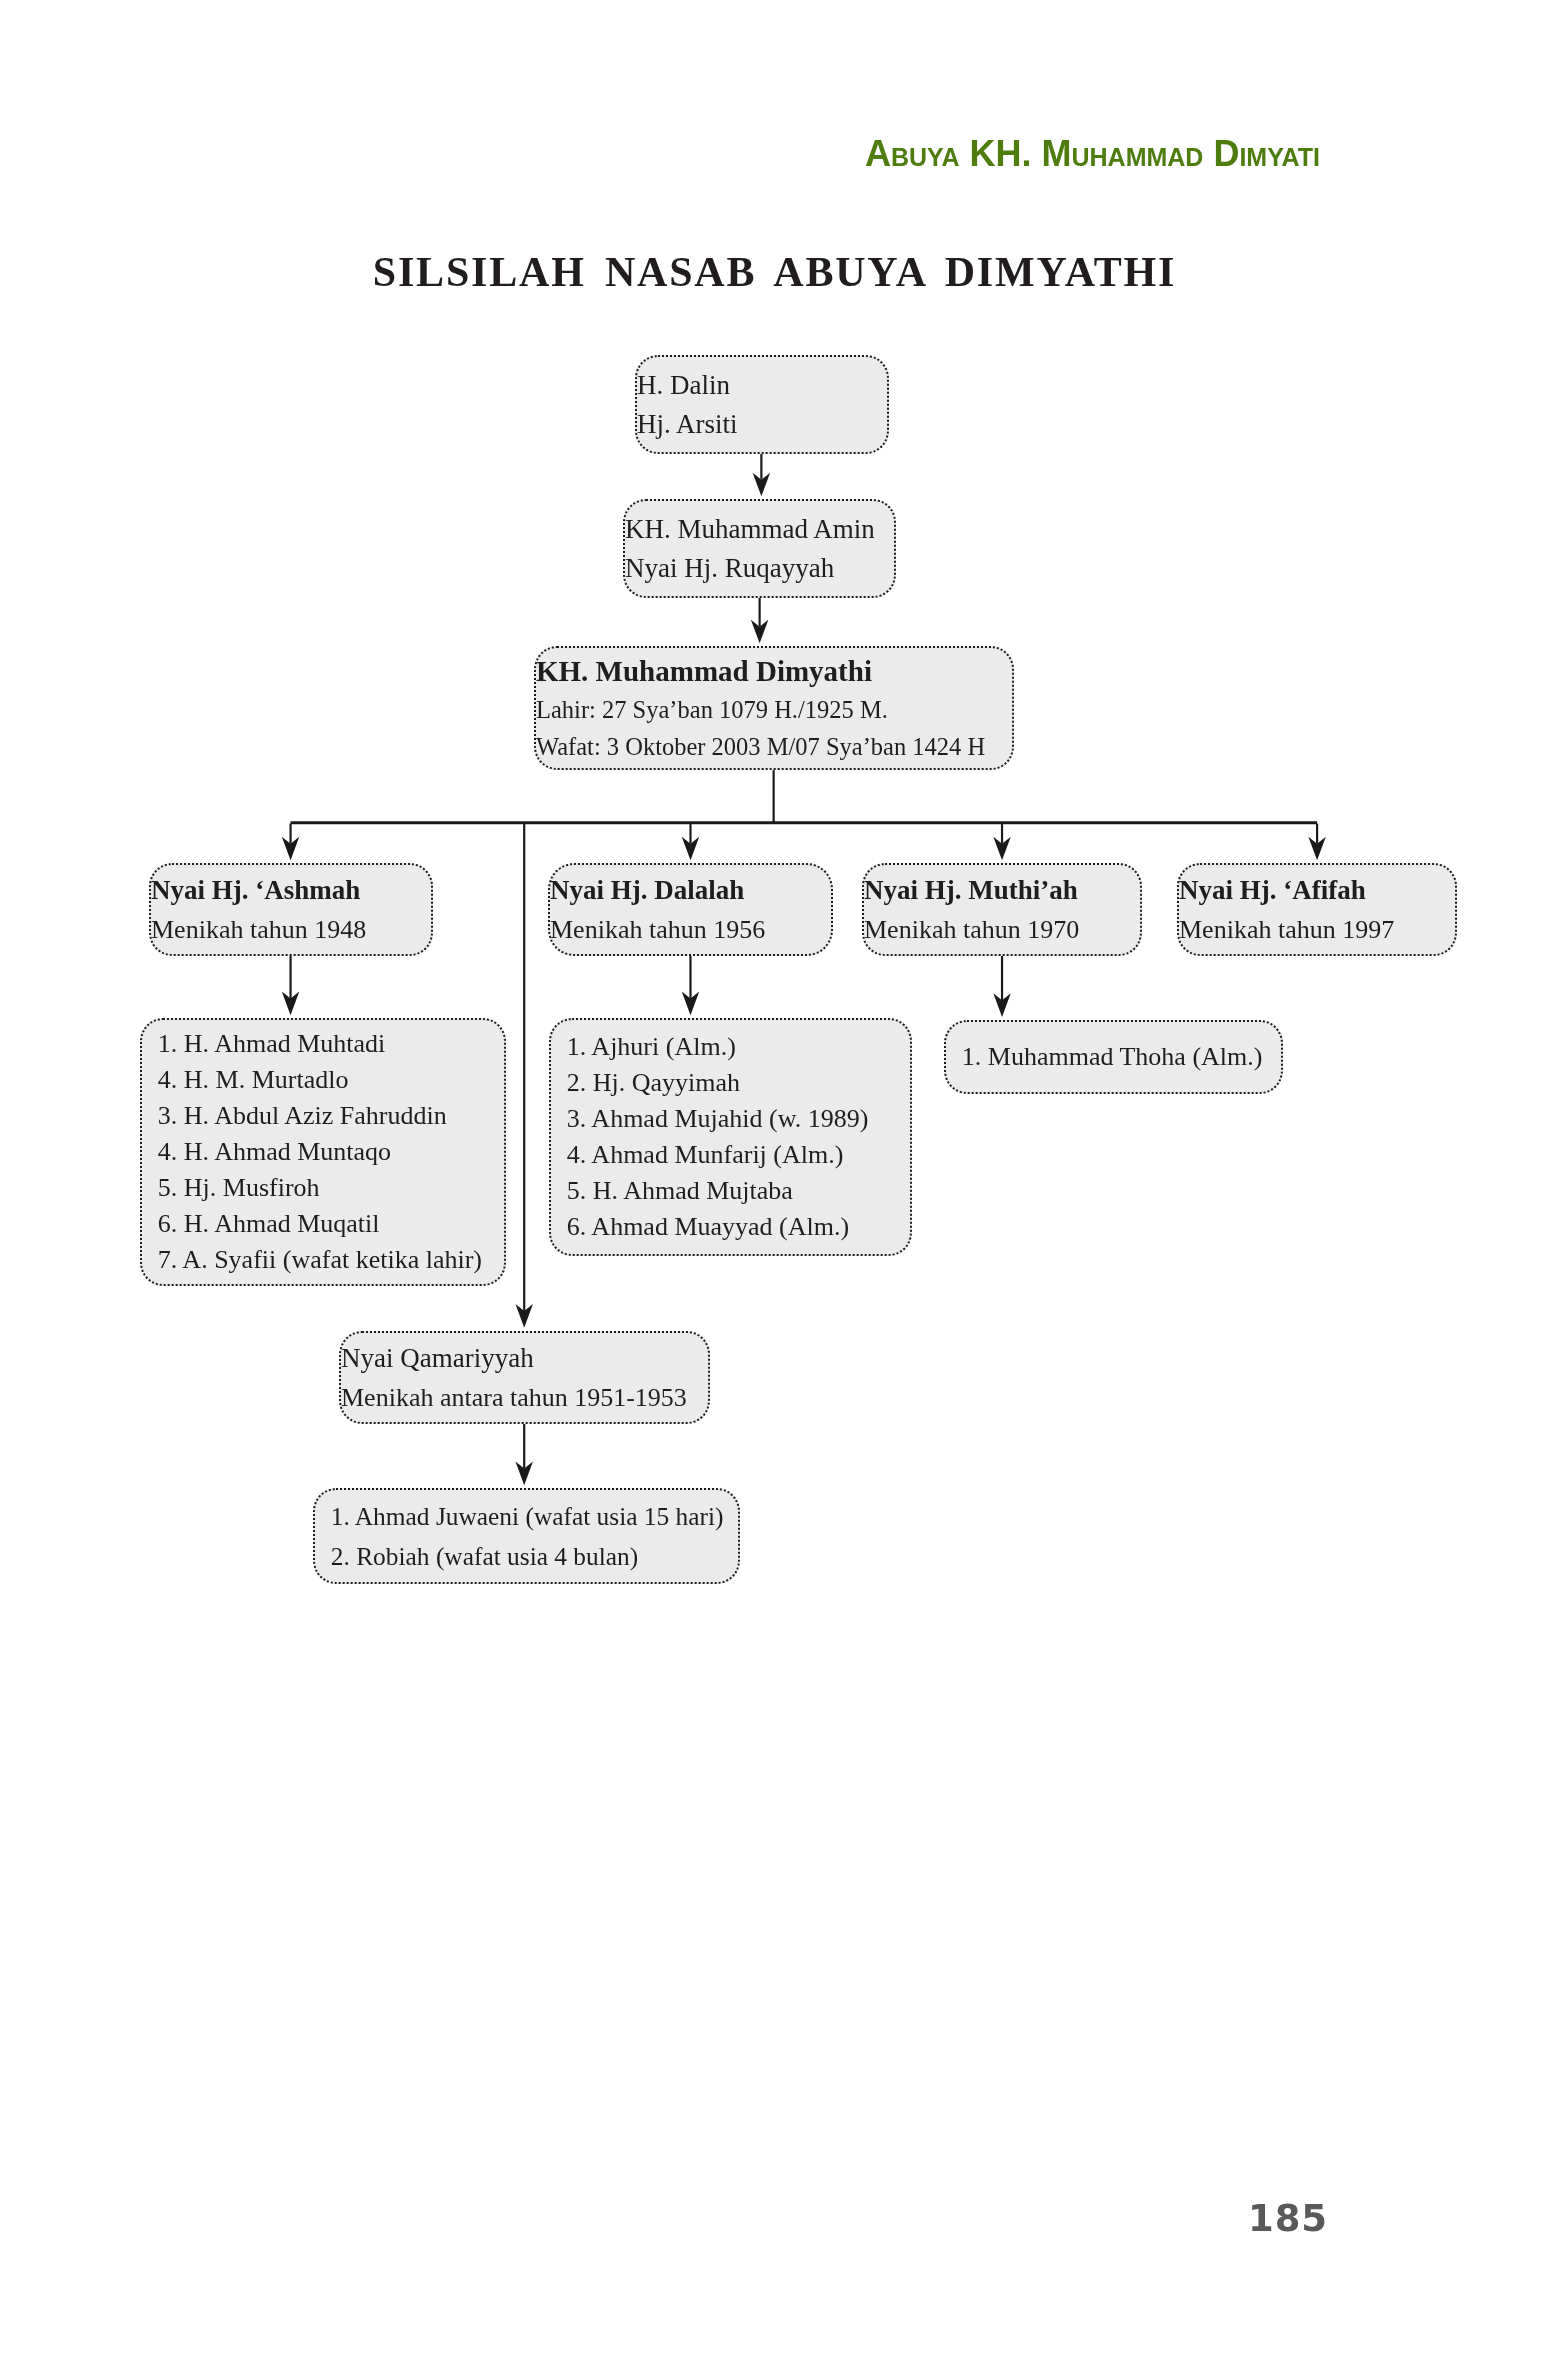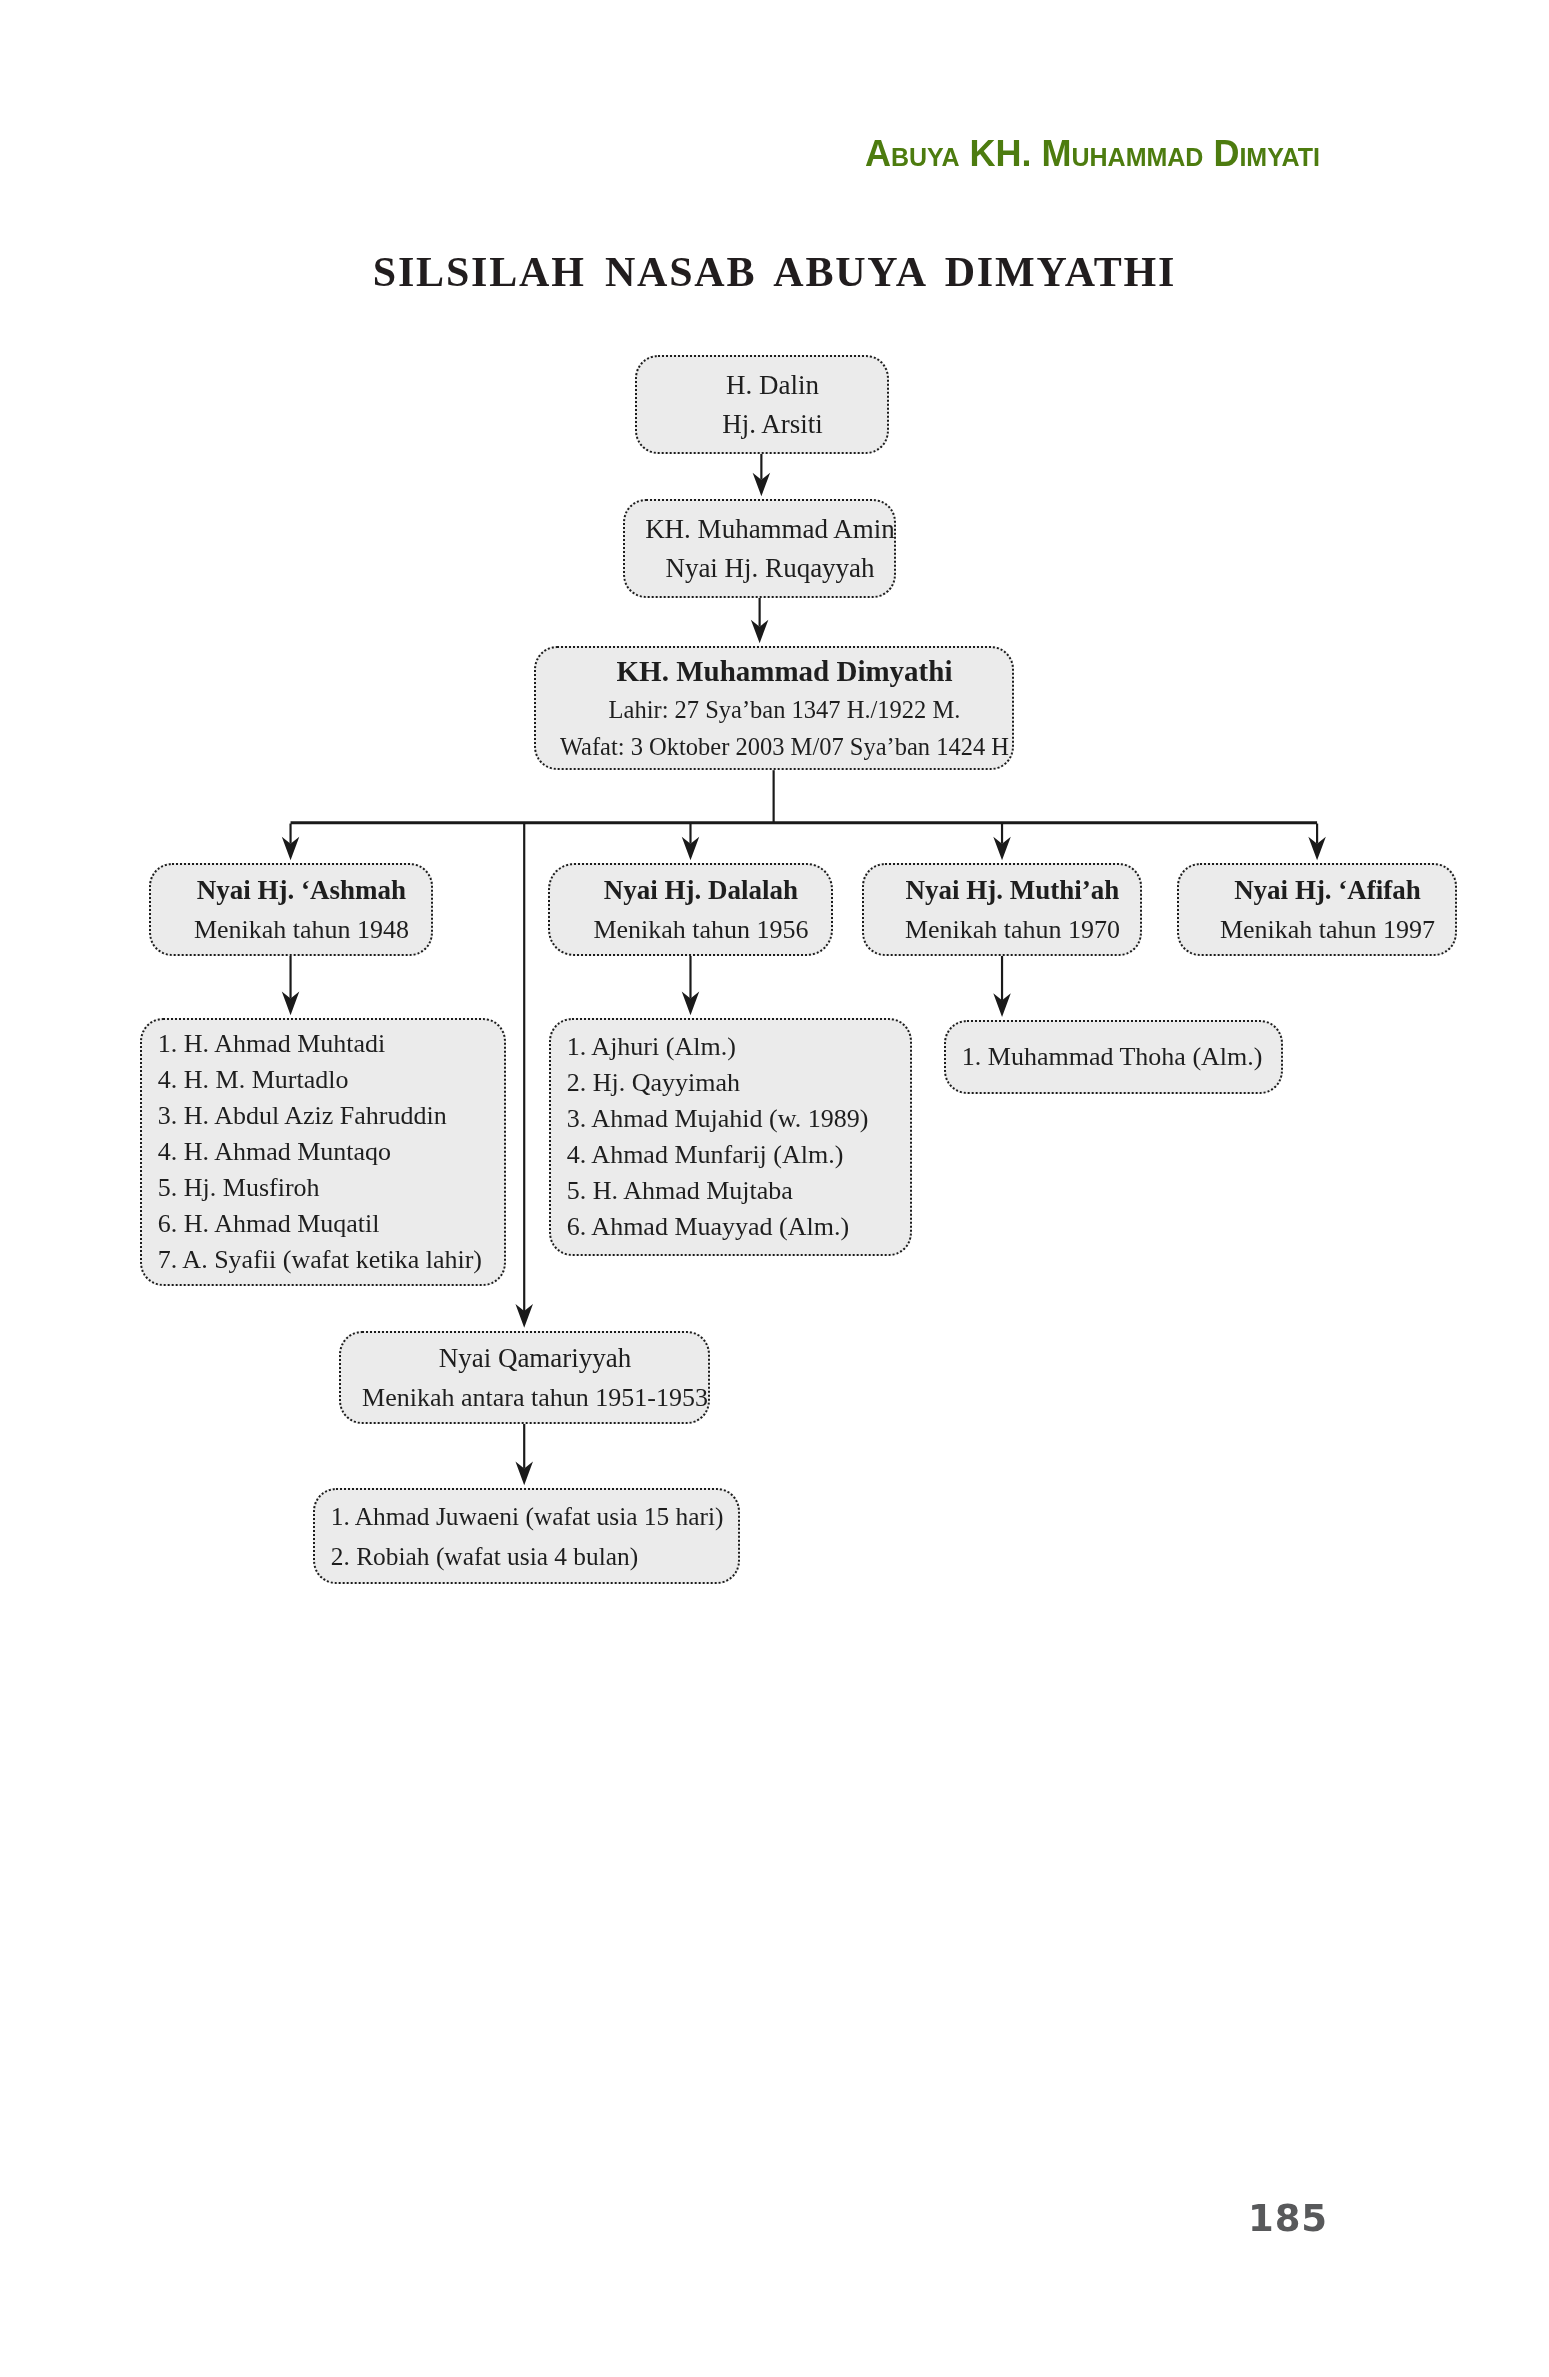--- a/index.html
+++ b/index.html
@@ -23,21 +23,21 @@
   .cline { stroke:#1a1a1a; stroke-width:2.5; fill:none; }
   .hline { stroke:#1a1a1a; stroke-width:3.5; fill:none; }
   .dart  { fill:#1a1a1a; stroke:none; }
 
   .box {
     position:absolute; box-sizing:border-box; z-index:2;
     background:#ebebeb; border:2.6px dotted #1c1c1c; border-radius:23px;
     display:flex; flex-direction:column; justify-content:center;
     color:#1e1e1e;
   }
-  .center { text-align:center; align-items:center;padding-left:21px; }
+  .center { text-align:center; align-items:flex-start; }
   .name  { font-weight:bold; font-size:27px; line-height:39px; white-space:nowrap; }
   .plain { font-size:27px; line-height:39px; white-space:nowrap; }
   .detail{ font-size:24.5px; line-height:37px; white-space:nowrap; }
   .list  { align-items:flex-start; text-align:left; padding:7px 10.5px 7px 15.8px; }
   .entry { font-size:26px; line-height:36px; white-space:nowrap; }
   .entry.bold { font-weight:normal; }
   .wide-line { line-height:40px; }
 
   #box-dalin            { left:635px;  top:355px;  width:254px; height:99px; }
   #box-amin             { left:623px;  top:499px;  width:273px; height:99px; }
@@ -121,21 +121,21 @@
     <div class="plain">Hj. Arsiti</div>
   </div>
 
   <div class="box center" id="box-amin">
     <div class="plain">KH. Muhammad Amin</div>
     <div class="plain">Nyai Hj. Ruqayyah</div>
   </div>
 
   <div class="box center" id="box-dimyathi">
     <div class="name detail wide-line" style="font-size:29px;">KH. Muhammad Dimyathi</div>
-    <div class="detail">Lahir: 27 Sya’ban 1347 H./1922  M.</div>
+    <div class="detail">Lahir: 27 Sya’ban 1079 H./1925  M.</div>
     <div class="detail">Wafat: 3 Oktober 2003 M/07 Sya’ban 1424 H</div>
   </div>
 
   <div class="box center" id="box-ashmah">
     <div class="name">Nyai Hj. ‘Ashmah</div>
     <div class="plain" style="font-size:26px;">Menikah  tahun 1948</div>
   </div>
 
   <div class="box center" id="box-dalalah">
     <div class="name">Nyai Hj. Dalalah</div>

